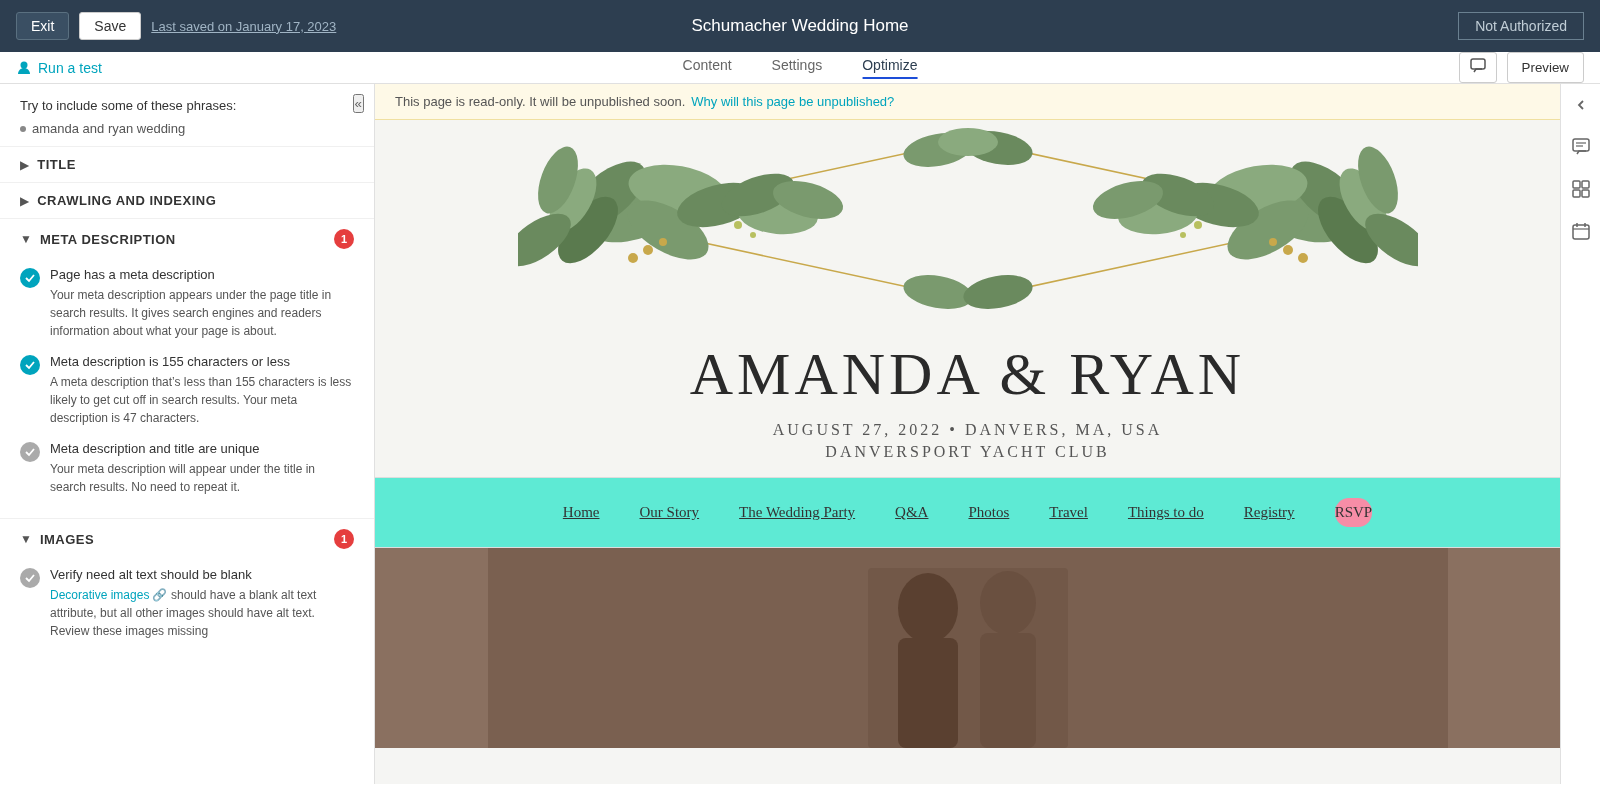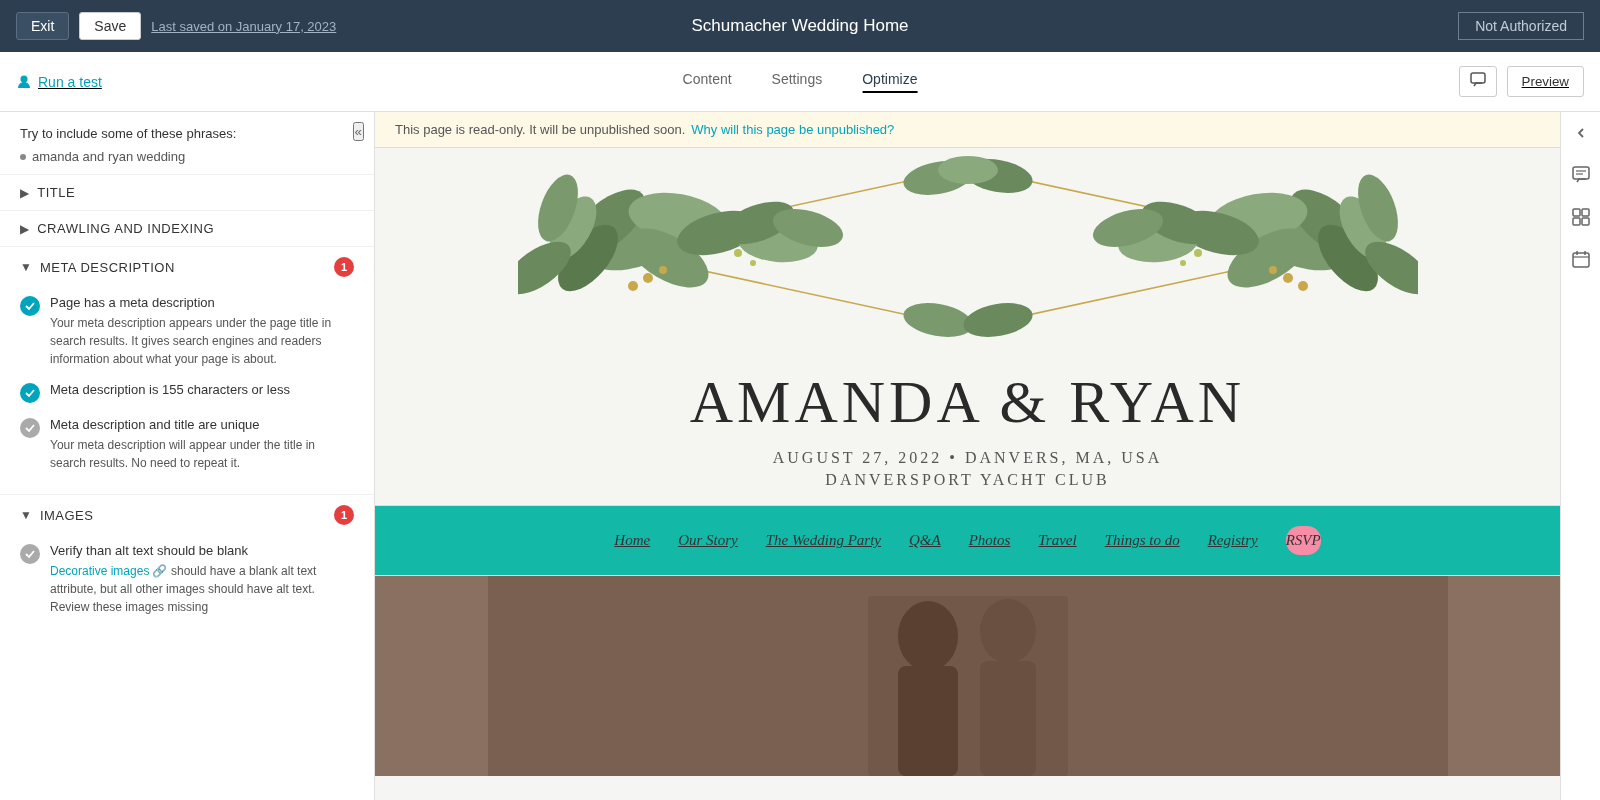--- a/index.html
+++ b/index.html
@@ -24,26 +24,26 @@
     }
     .last-saved { color: #a0b4c4; font-size: 13px; text-decoration: underline; cursor: pointer; }
     .btn-not-authorized {
       background: transparent; border: 1px solid #6a8090; color: #c0cdd6;
       padding: 5px 16px; border-radius: 0; cursor: pointer; font-size: 14px;
     }
 
     
     .sub-nav {
       display: flex; align-items: center; border-bottom: 1px solid #e0e0e0;
-      height: 60px; padding: 0 16px; background: #fff; position: relative; text-decoration: underline;
+      height: 32px; padding: 0 16px; background: #fff; position: relative;
     }
     .sub-nav-left { display: flex; align-items: center; gap: 6px; color: #00a4bd; font-size: 14px; cursor: pointer; }
     .sub-nav-center { position: absolute; left: 50%; transform: translateX(-50%); display: flex; gap: 40px; }
     .tab-item { color: #666; font-size: 14px; cursor: pointer; padding-bottom: 4px; border-bottom: 2px solid transparent; }
-    .tab-item.active { color: #2d3e50; border-bottom: 2px solid #000000; font-weight: 500; }
+    .tab-item.active { color: #2d3e50; border-bottom: 2px solid #1d4ed8; font-weight: 500; }
     .sub-nav-right { margin-left: auto; display: flex; gap: 10px; }
     .btn-chat { background: #fff; border: 1px solid #ccc; color: #333; padding: 5px 10px; border-radius: 3px; cursor: pointer; }
     .btn-preview { background: #fff; border: 1px solid #ccc; color: #333; padding: 5px 14px; border-radius: 3px; cursor: pointer; }
 
     
     .main-layout { display: flex; height: calc(800px - 100px); }
 
     
     .sidebar {
       width: 375px; min-width: 375px; background: #fff; border-right: 1px solid #e0e0e0;
@@ -56,21 +56,21 @@
     .phrase-section { padding: 14px 20px 10px 20px; }
     .phrase-title { font-size: 13px; color: #333; margin-bottom: 8px; }
     .phrase-item { display: flex; align-items: center; gap: 6px; color: #555; font-size: 13px; }
     .phrase-bullet { width: 6px; height: 6px; border-radius: 50%; background: #888; }
 
     .section-header {
       display: flex; align-items: center; gap: 8px;
       padding: 10px 20px; cursor: pointer; border-top: 1px solid #f0f0f0;
     }
     .section-header .chevron { color: #555; font-size: 12px; }
-    .section-header .section-title { font-size: 13px; font-weight: 400; color: #333; text-transform: uppercase; letter-spacing: 0.5px; }
+    .section-header .section-title { font-size: 13px; font-weight: 700; color: #333; text-transform: uppercase; letter-spacing: 0.5px; }
     .section-badge {
       margin-left: auto; background: #e53e3e; color: #fff; border-radius: 50%;
       width: 20px; height: 20px; display: flex; align-items: center; justify-content: center;
       font-size: 11px; font-weight: bold;
     }
 
     .section-content { padding: 8px 20px 8px 20px; }
 
     .check-item { display: flex; align-items: flex-start; gap: 10px; margin-bottom: 14px; }
     .check-icon { width: 20px; height: 20px; border-radius: 50%; display: flex; align-items: center; justify-content: center; flex-shrink: 0; margin-top: 1px; }
@@ -96,21 +96,21 @@
       width: 100%; height: 200px; position: relative; display: flex; justify-content: center; align-items: center;
     }
 
     .floral-svg { width: 900px; height: 200px; }
 
     .wedding-title-section { text-align: center; padding: 20px 0 16px 0; }
     .wedding-couple-names { font-family: 'Georgia', serif; font-size: 60px; letter-spacing: 4px; color: #2a2a2a; font-weight: normal; }
     .wedding-date { font-family: 'Georgia', serif; font-size: 16px; letter-spacing: 3px; color: #555; margin-top: 12px; }
     .wedding-venue { font-family: 'Georgia', serif; font-size: 16px; letter-spacing: 3px; color: #555; margin-top: 4px; }
 
-    .wedding-nav { display: flex; align-items: center; justify-content: center; gap: 28px; padding: 20px 0; border-top: 1px solid #ddd; border-bottom: 1px solid #ddd; background: #14b8a6; font-style: italic; }
+    .wedding-nav { display: flex; align-items: center; justify-content: center; gap: 40px; padding: 20px 0; border-top: 1px solid #ddd; border-bottom: 1px solid #ddd; background: #5eead4; }
     .wedding-nav-item { font-family: 'Georgia', serif; font-size: 15px; color: #333; text-decoration: underline; cursor: pointer; }
     .wedding-nav-item.rsvp { background: #f78da7; padding: 6px 0; text-decoration: none; border-radius: 14px; color: #333; }
 
     .wedding-photo { width: 100%; height: 200px; background: #8a7060; overflow: hidden; display: flex; justify-content: center; }
 
     
     .right-sidebar { width: 40px; background: #fff; border-left: 1px solid #e0e0e0; display: flex; flex-direction: column; align-items: center; padding: 10px 0; gap: 20px; }
     .right-icon { width: 22px; height: 22px; color: #666; cursor: pointer; display: flex; align-items: center; justify-content: center; }
   </style>
 </head>
@@ -195,20 +195,21 @@
       </div>
 
       <div class="check-item">
         <div class="check-icon green">
           <svg viewBox="0 0 10 10">
               <polyline points="1,5 4,8 9,2" stroke="white" stroke-width="1.8" fill="none"></polyline>
             </svg>
         </div>
         <div>
           <div class="check-title">Meta description is 155 characters or less</div>
+          <div class="check-desc">A meta description that’s less than 155 characters is less likely to get cut off in search results. Your meta description is 47 characters.</div>
         </div>
       </div>
 
       <div class="check-item">
         <div class="check-icon gray">
           <svg viewBox="0 0 10 10">
               <polyline points="1,5 4,8 9,2" stroke="white" stroke-width="1.8" fill="none"></polyline>
             </svg>
         </div>
         <div>
@@ -224,21 +225,21 @@
       <span class="section-badge">1</span>
     </div>
     <div class="section-content">
       <div class="check-item">
         <div class="check-icon gray">
           <svg viewBox="0 0 10 10">
               <polyline points="1,5 4,8 9,2" stroke="white" stroke-width="1.8" fill="none"></polyline>
             </svg>
         </div>
         <div>
-          <div class="check-title">Verify than alt text should be blank</div>
+          <div class="check-title">Verify need alt text should be blank</div>
           <div class="check-desc">
             <a class="check-link" href="#">Decorative images</a>
             <span> <span>🔗</span> <span>should have a blank alt text attribute, but all other images should have alt text. Review these images missing</span></span>
           </div>
         </div>
       </div>
     </div>
   </div>
 
   <div class="content-area">

